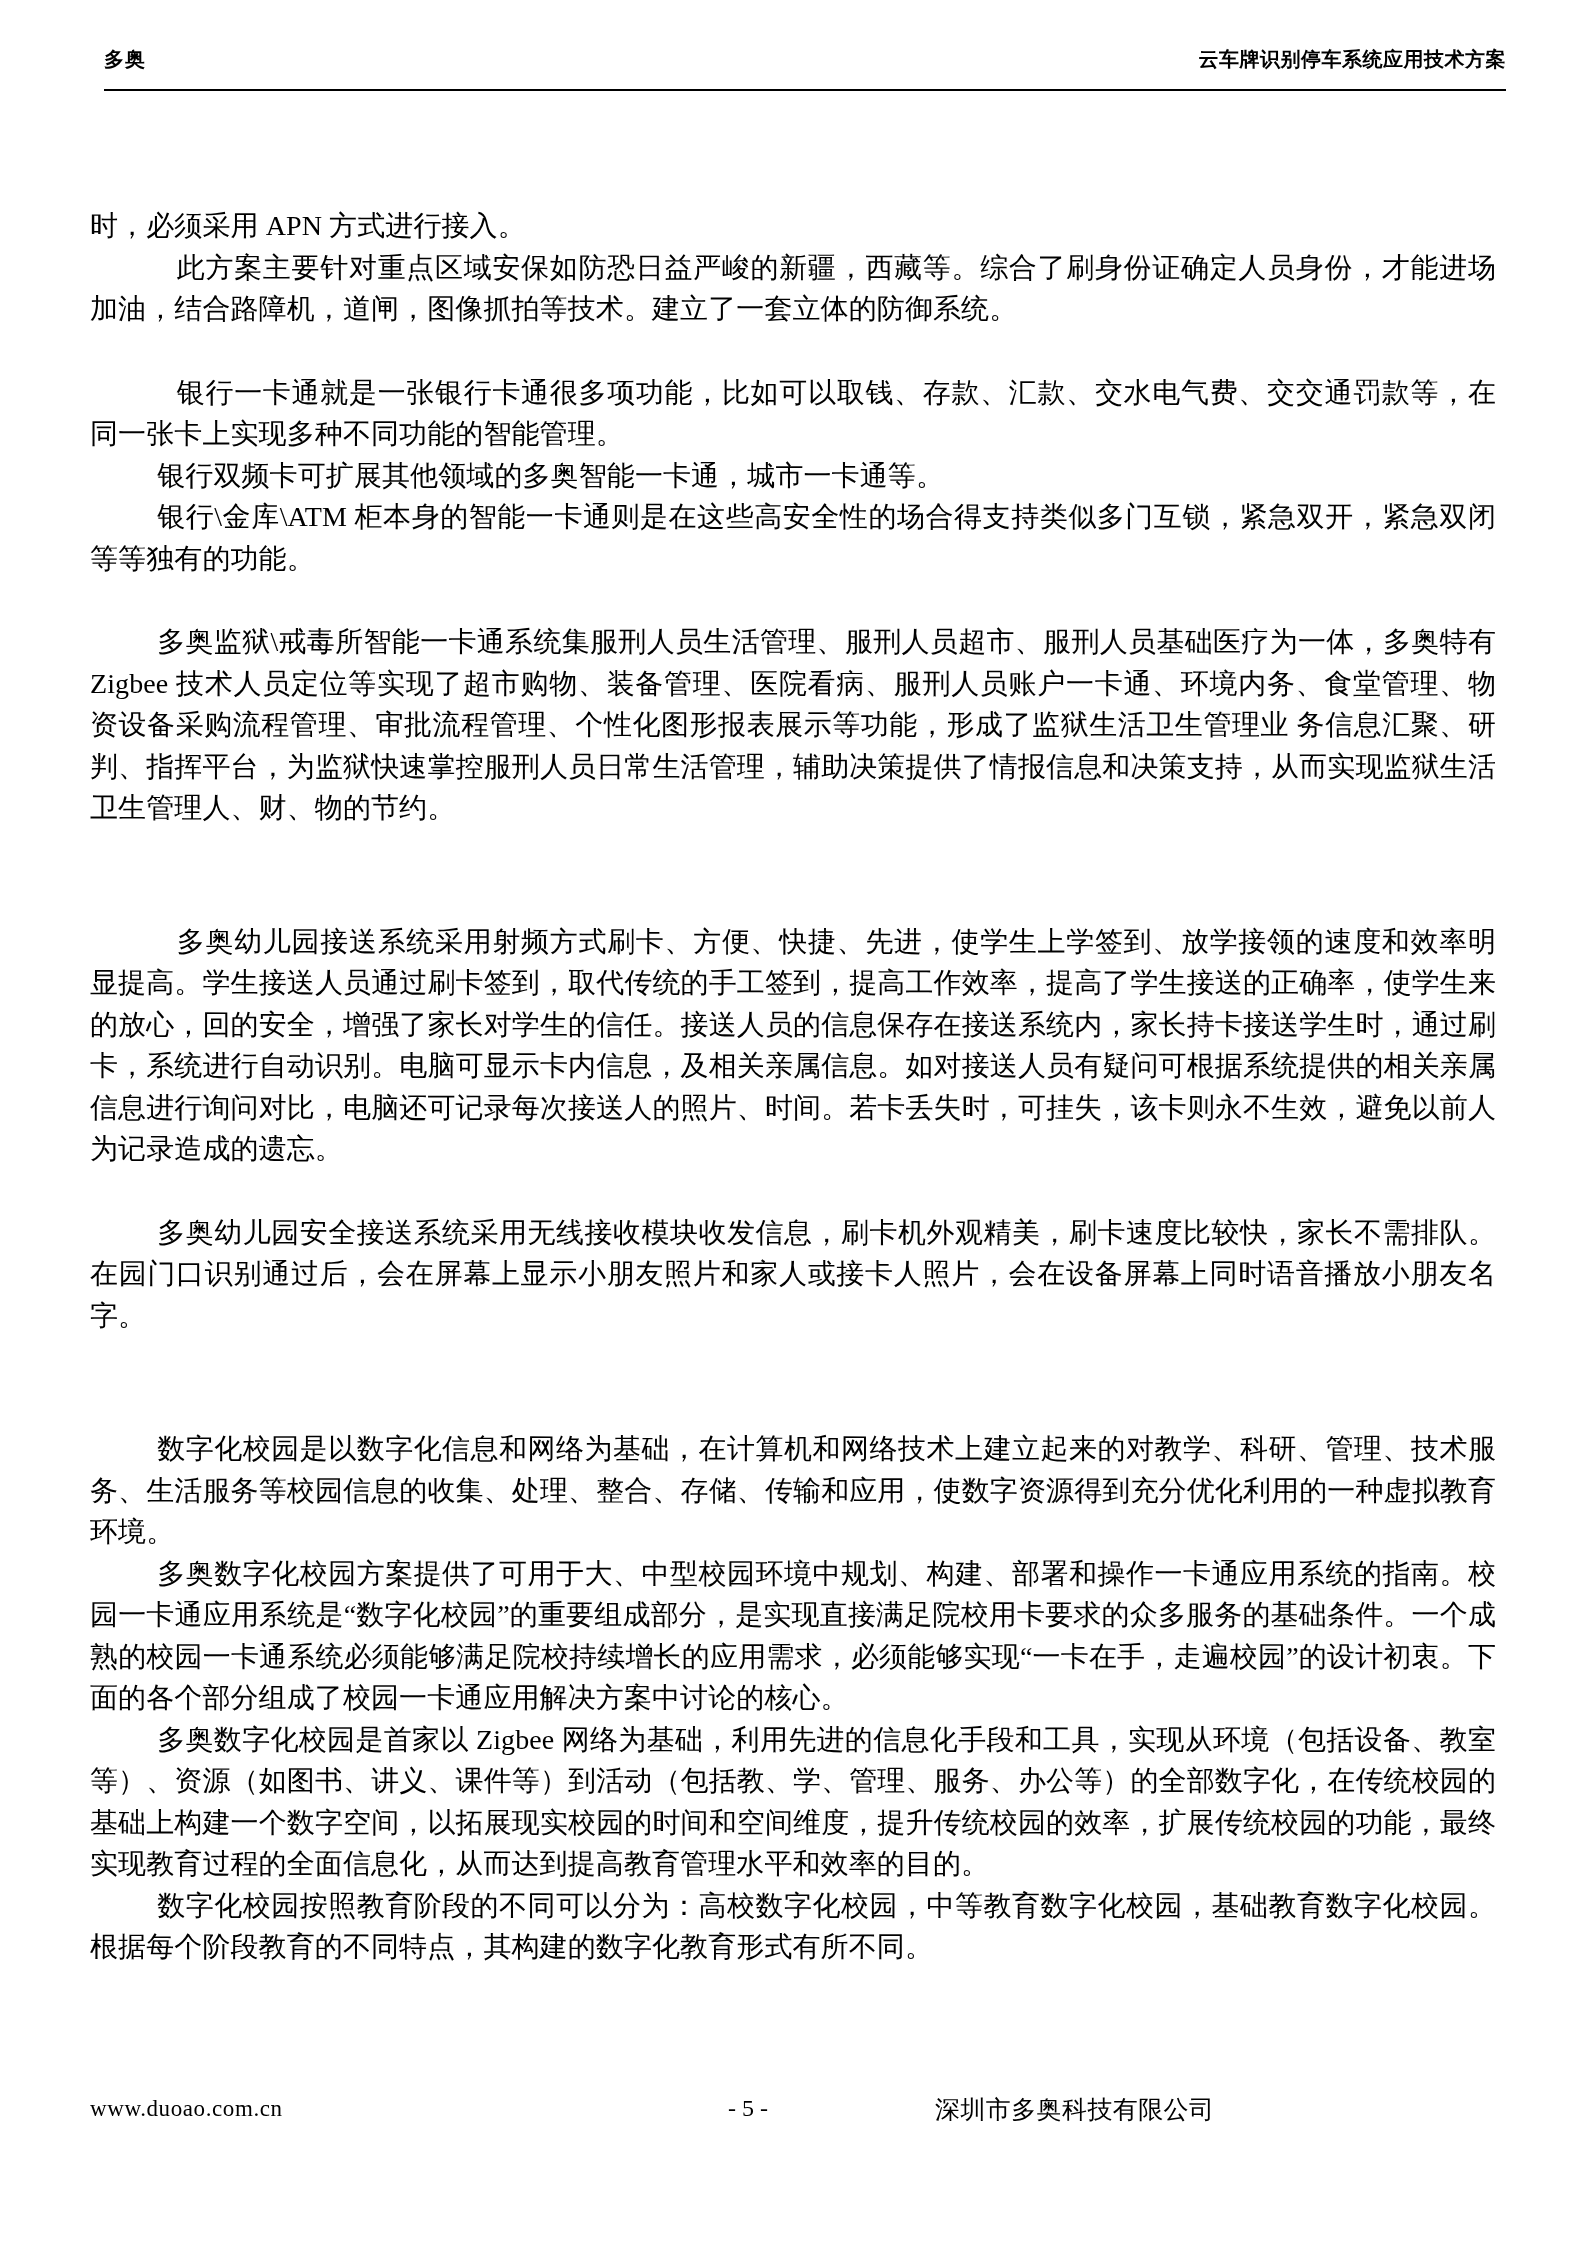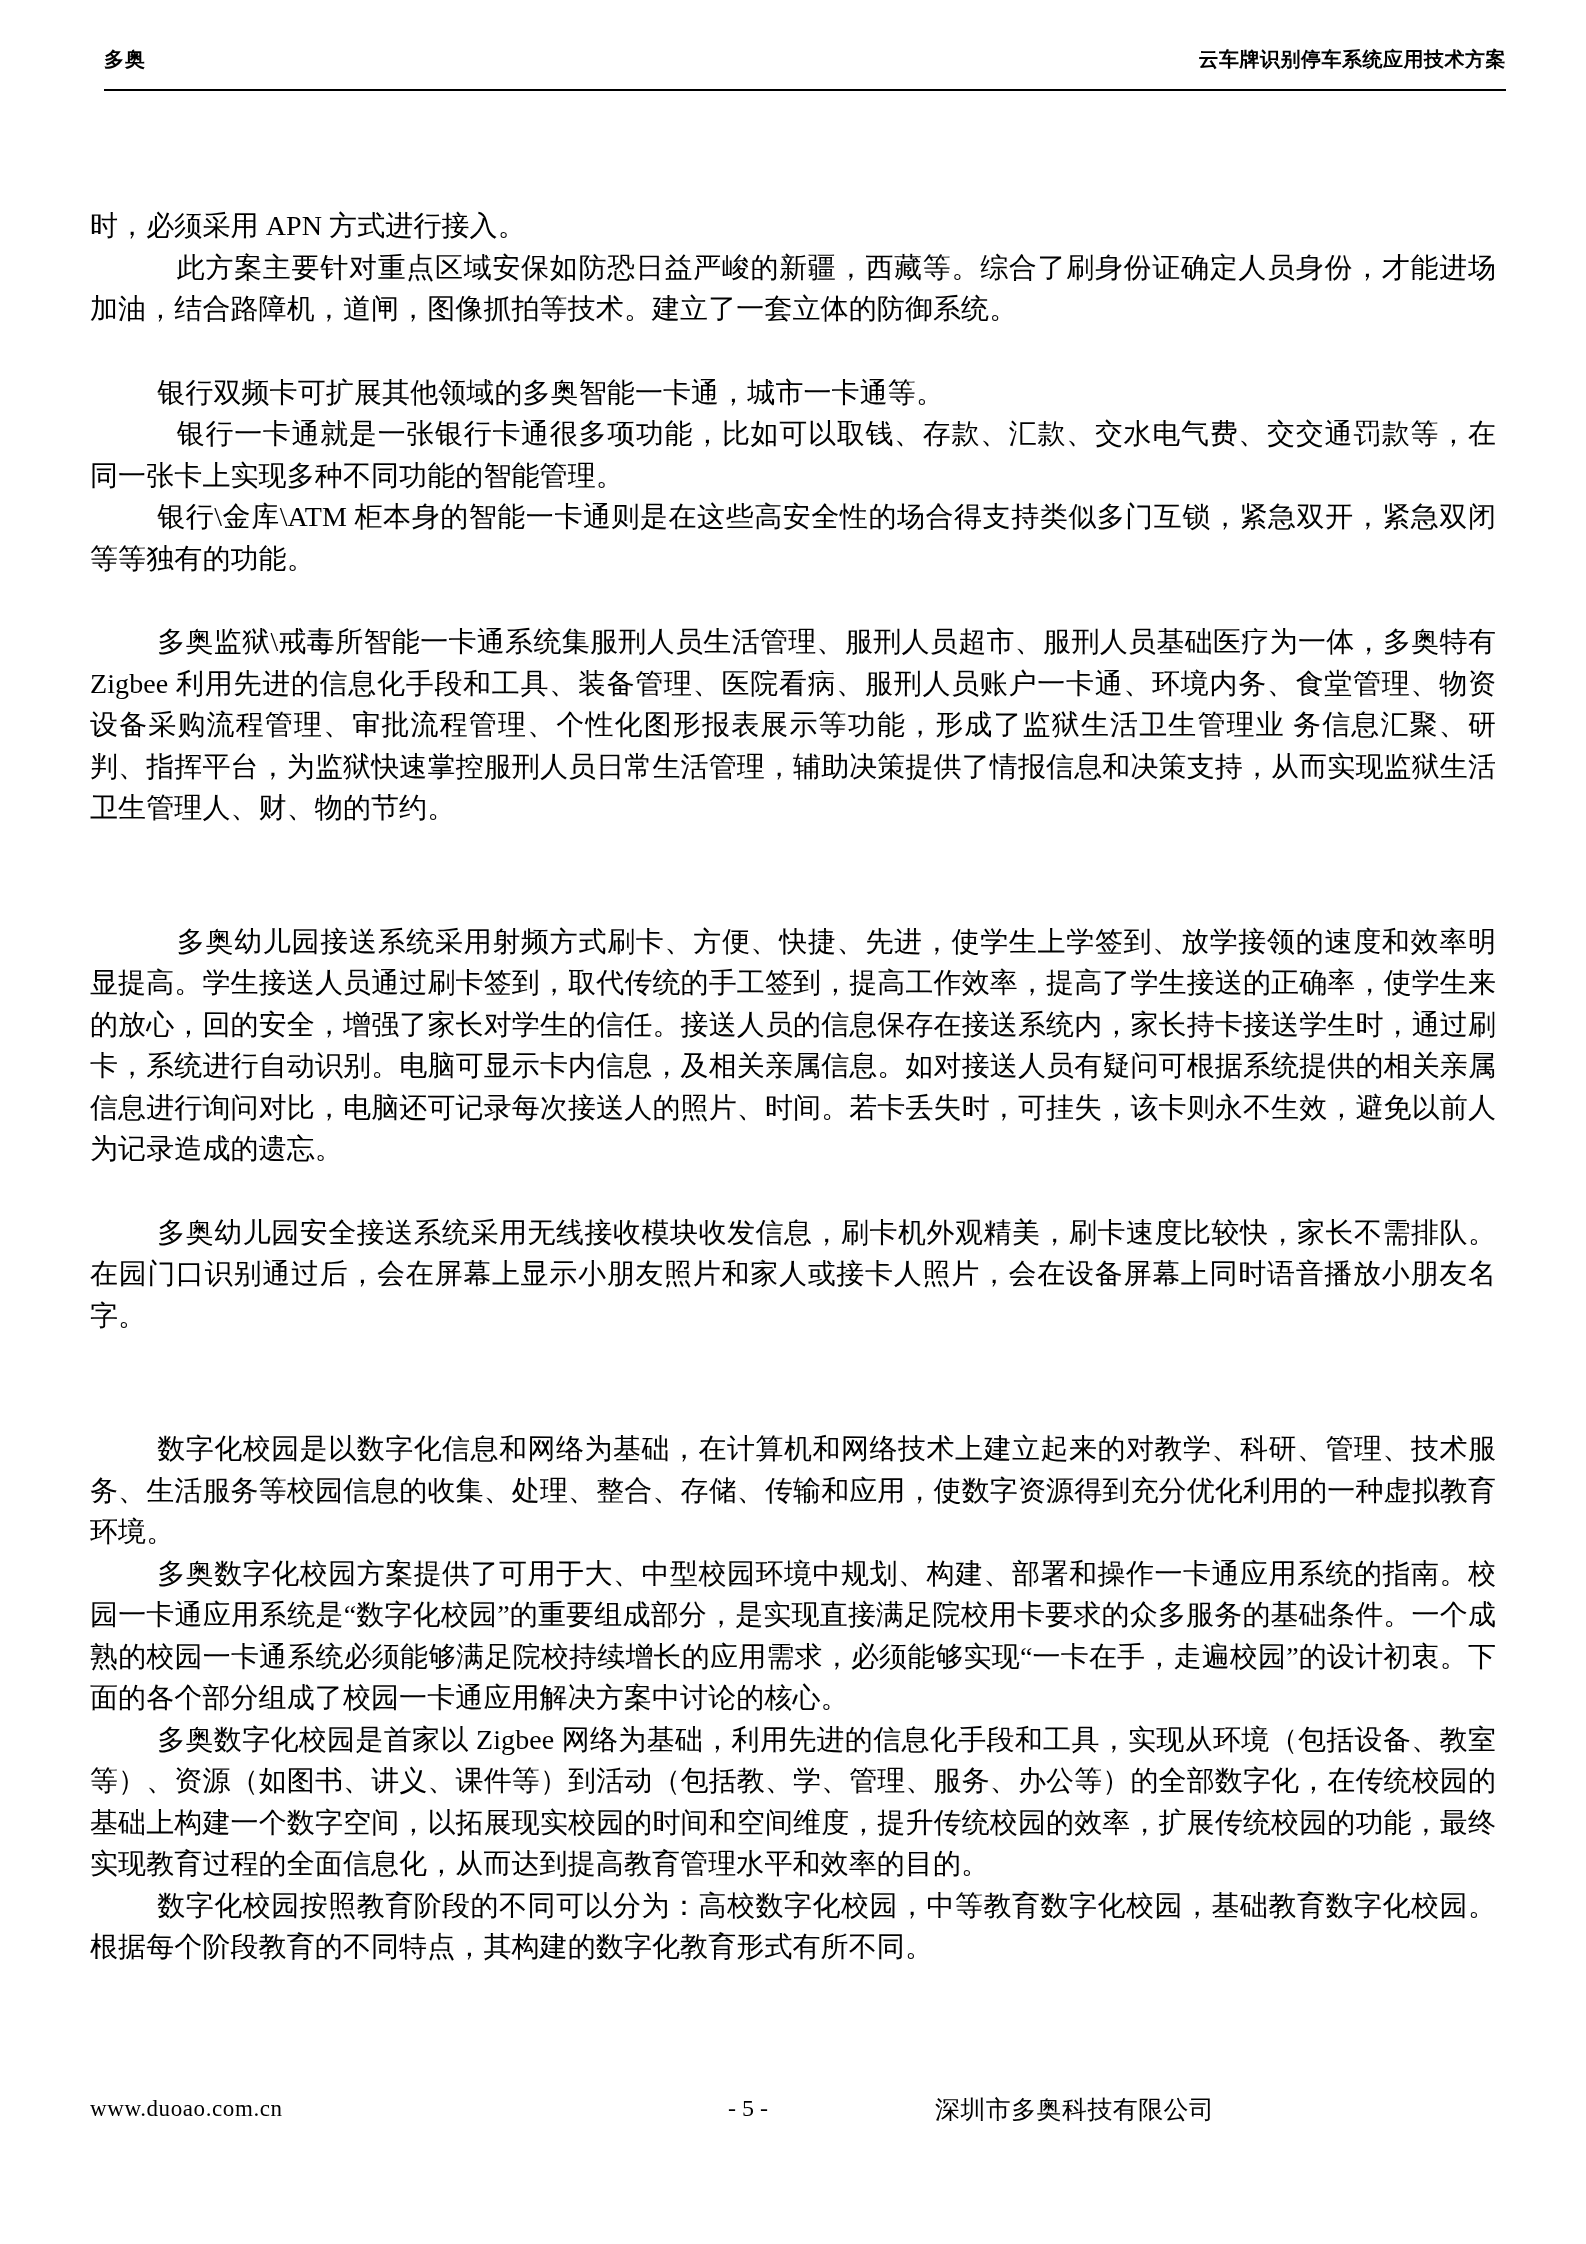--- a/index.html
+++ b/index.html
@@ -118,27 +118,27 @@
     <div class="header-right">云车牌识别停车系统应用技术方案</div>
   </div>
 
   <div class="content">
 
     <p class="para">时，必须采用 APN 方式进行接入。</p>
     <p class="para indent-wide">此方案主要针对重点区域安保如防恐日益严峻的新疆，西藏等。综合了刷身份证确定人员身份，才能进场加油，结合路障机，道闸，图像抓拍等技术。建立了一套立体的防御系统。</p>
 
     <div class="gap-md"></div>
 
+    <p class="para indent-wide">银行一卡通就是一张银行卡通很多项功能，比如可以取钱、存款、汇款、交水电气费、交交通罚款等，在同一张卡上实现多种不同功能的智能管理。</p>
     <p class="para indent">银行双频卡可扩展其他领域的多奥智能一卡通，城市一卡通等。</p>
-    <p class="para indent-wide">银行一卡通就是一张银行卡通很多项功能，比如可以取钱、存款、汇款、交水电气费、交交通罚款等，在同一张卡上实现多种不同功能的智能管理。</p>
     <p class="para indent">银行\金库\ATM 柜本身的智能一卡通则是在这些高安全性的场合得支持类似多门互锁，紧急双开，紧急双闭等等独有的功能。</p>
 
     <div class="gap-md"></div>
 
-    <p class="para indent">多奥监狱\戒毒所智能一卡通系统集服刑人员生活管理、服刑人员超市、服刑人员基础医疗为一体，多奥特有 Zigbee 利用先进的信息化手段和工具、装备管理、医院看病、服刑人员账户一卡通、环境内务、食堂管理、物资设备采购流程管理、审批流程管理、个性化图形报表展示等功能，形成了监狱生活卫生管理业 务信息汇聚、研判、指挥平台，为监狱快速掌控服刑人员日常生活管理，辅助决策提供了情报信息和决策支持，从而实现监狱生活卫生管理人、财、物的节约。</p>
+    <p class="para indent">多奥监狱\戒毒所智能一卡通系统集服刑人员生活管理、服刑人员超市、服刑人员基础医疗为一体，多奥特有 Zigbee 技术人员定位等实现了超市购物、装备管理、医院看病、服刑人员账户一卡通、环境内务、食堂管理、物资设备采购流程管理、审批流程管理、个性化图形报表展示等功能，形成了监狱生活卫生管理业 务信息汇聚、研判、指挥平台，为监狱快速掌控服刑人员日常生活管理，辅助决策提供了情报信息和决策支持，从而实现监狱生活卫生管理人、财、物的节约。</p>
 
     <div class="gap-xl"></div>
 
     <p class="para indent-wide">多奥幼儿园接送系统采用射频方式刷卡、方便、快捷、先进，使学生上学签到、放学接领的速度和效率明显提高。学生接送人员通过刷卡签到，取代传统的手工签到，提高工作效率，提高了学生接送的正确率，使学生来的放心，回的安全，增强了家长对学生的信任。接送人员的信息保存在接送系统内，家长持卡接送学生时，通过刷卡，系统进行自动识别。电脑可显示卡内信息，及相关亲属信息。如对接送人员有疑问可根据系统提供的相关亲属信息进行询问对比，电脑还可记录每次接送人的照片、时间。若卡丢失时，可挂失，该卡则永不生效，避免以前人为记录造成的遗忘。</p>
 
     <div class="gap-md"></div>
 
     <p class="para indent">多奥幼儿园安全接送系统采用无线接收模块收发信息，刷卡机外观精美，刷卡速度比较快，家长不需排队。在园门口识别通过后，会在屏幕上显示小朋友照片和家人或接卡人照片，会在设备屏幕上同时语音播放小朋友名字。</p>
 
     <div class="gap-xl"></div>

